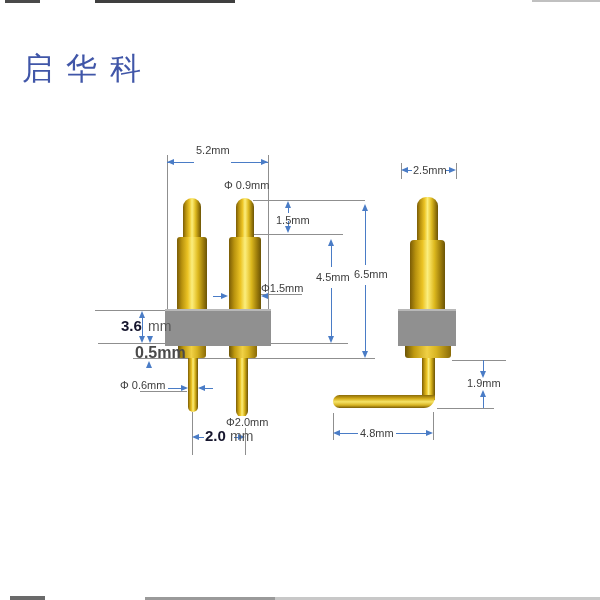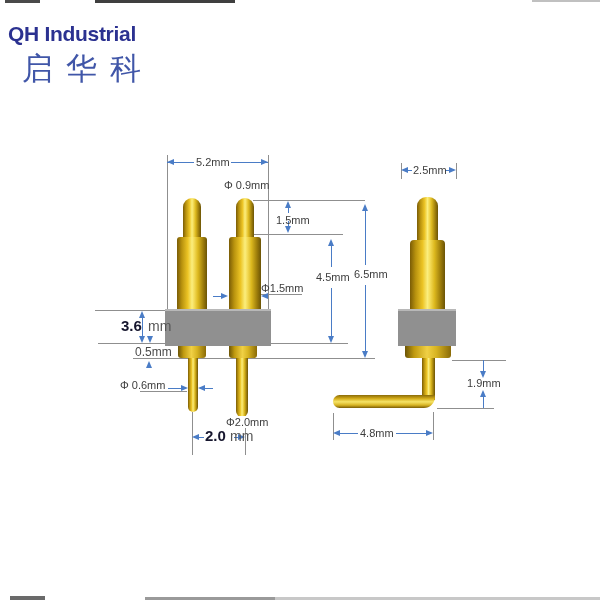--- a/index.html
+++ b/index.html
@@ -7,21 +7,21 @@
           font-family:"Liberation Sans",sans-serif;}
   .hl{position:absolute;height:1px;background:#8f8f8f;z-index:1;}
   .vl{position:absolute;width:1px;background:#8f8f8f;z-index:1;}
   .hlb{position:absolute;height:1px;background:#4a7cc6;z-index:1;}
   .vlb{position:absolute;width:1px;background:#4a7cc6;z-index:1;}
   .au{position:absolute;width:0;height:0;border-left:3px solid transparent;border-right:3px solid transparent;border-bottom:7px solid #4a7cc6;z-index:3;}
   .ad{position:absolute;width:0;height:0;border-left:3px solid transparent;border-right:3px solid transparent;border-top:7px solid #4a7cc6;z-index:3;}
   .al{position:absolute;width:0;height:0;border-top:3px solid transparent;border-bottom:3px solid transparent;border-right:7px solid #4a7cc6;z-index:3;}
   .ar{position:absolute;width:0;height:0;border-top:3px solid transparent;border-bottom:3px solid transparent;border-left:7px solid #4a7cc6;z-index:3;}
   .lbl{position:absolute;font-size:11px;color:#3d3d3d;white-space:nowrap;z-index:4;line-height:12px;}
-  .lbl-sm{position:absolute;font-size:12px;color:#4a4a4a;white-space:nowrap;z-index:4;line-height:11px;}
+  .lbl-sm{position:absolute;font-size:16px;color:#4a4a4a;white-space:nowrap;z-index:4;line-height:11px;font-weight:bold;}
   .num-b{position:absolute;font-size:15px;font-weight:bold;color:#16162e;white-space:nowrap;z-index:4;line-height:15px;}
   .unit{position:absolute;font-size:14px;color:#555;white-space:nowrap;z-index:4;line-height:11px;}
   
   .gold-v{position:absolute;z-index:2;
     background:linear-gradient(to right,#7a5c06 0%,#b8920e 16%,#ecc425 36%,#fbee7d 50%,#f3da55 58%,#dcb81e 70%,#9a7a0a 88%,#6b5406 100%);}
   .gold-h{position:absolute;z-index:2;
     background:linear-gradient(to bottom,#8a6b08 0%,#d4ad1a 28%,#f6e468 52%,#d8b422 78%,#7a5c06 100%);}
   .dome{border-radius:9px 9px 3px 3px;}
   .tailtip{border-radius:0 0 6px 6px;}
   .block{position:absolute;z-index:2;background:#909090;border-top:2px solid #b8b8b8;box-sizing:border-box;}
@@ -35,21 +35,20 @@
 </style>
 </head>
 <body>
 
 <div id="canvas">
 
   <div class="artifact" style="left:5px;top:0;width:35px;height:3px;background:#4a4a4a;"></div>
   <div class="artifact" style="left:95px;top:0;width:140px;height:3px;background:#3f3f3f;"></div>
   <div class="artifact" style="left:532px;top:0;width:68px;height:2px;background:#c0c0c0;"></div>
 
-  <div class="logo-en">QH Industrial</div>
   <div class="logo-cn">启华科</div>
 
   <div class="hl" style="left:95px;top:310px;width:175px;"></div>
   <div class="hl" style="left:98px;top:343px;width:250px;"></div>
   <div class="hl" style="left:133px;top:358px;width:242px;"></div>
   <div class="hl" style="left:253px;top:200px;width:112px;"></div>
   <div class="hl" style="left:253px;top:234px;width:90px;"></div>
   <div class="vl" style="left:167px;top:155px;height:155px;"></div>
   <div class="vl" style="left:268px;top:155px;height:155px;"></div>
   <div class="vl" style="left:192px;top:412px;height:43px;"></div>
@@ -64,21 +63,21 @@
   <div class="block" style="left:165px;top:309px;width:106px;height:37px;"></div>
   <div class="collar" style="left:178px;top:346px;width:28px;height:12px;"></div>
   <div class="collar" style="left:229px;top:346px;width:28px;height:12px;"></div>
   <div class="gold-v tailtip" style="left:188px;top:358px;width:10px;height:54px;"></div>
   <div class="gold-v tailtip" style="left:236px;top:358px;width:12px;height:59px;"></div>
 
   <div class="hlb" style="left:167px;top:162px;width:27px;"></div>
   <div class="hlb" style="left:231px;top:162px;width:37px;"></div>
   <div class="al" style="left:167px;top:159px;"></div>
   <div class="ar" style="left:261px;top:159px;"></div>
-  <div class="lbl" style="left:196px;top:156px;">5.2mm</div>
+  <div class="lbl" style="left:196px;top:144px;">5.2mm</div>
 
   <div class="lbl" style="left:224px;top:179px;">Φ 0.9mm</div>
 
   <div class="au" style="left:285px;top:201px;"></div>
   <div class="vlb" style="left:288px;top:207px;height:6px;"></div>
   <div class="lbl" style="left:276px;top:214px;">1.5mm</div>
   <div class="vlb" style="left:288px;top:221px;height:6px;"></div>
   <div class="ad" style="left:285px;top:226px;"></div>
 
   <div class="au" style="left:328px;top:239px;"></div>

